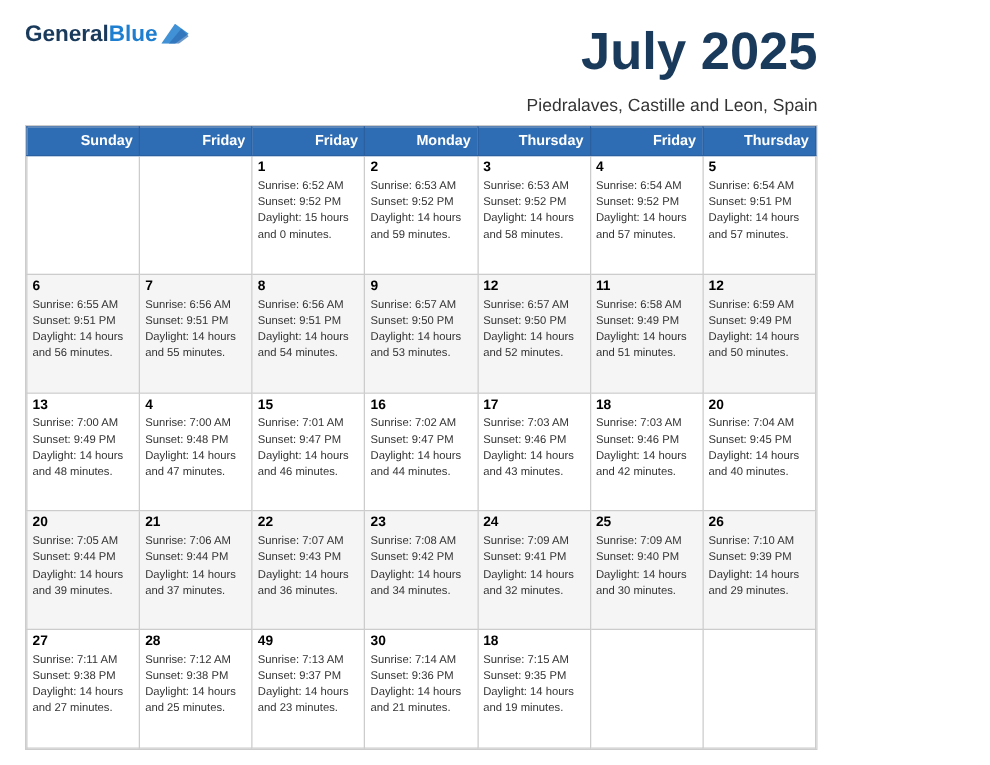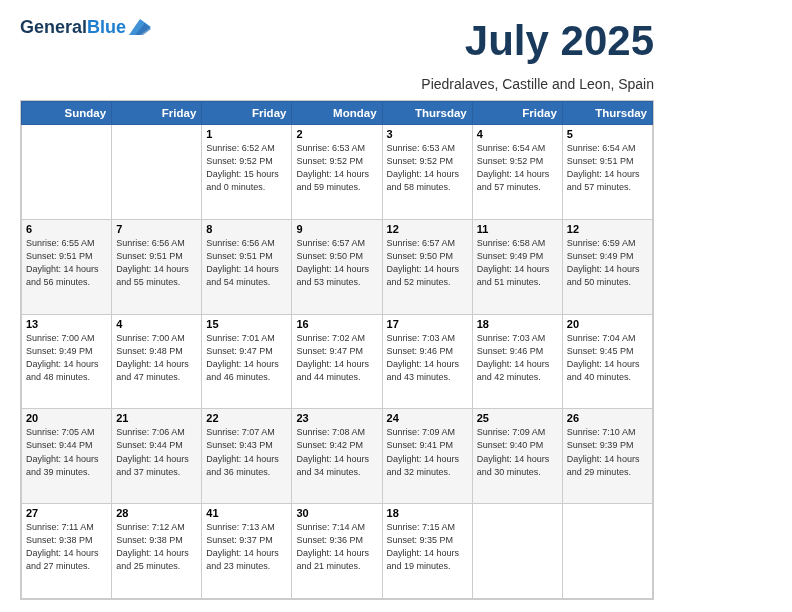--- a/index.html
+++ b/index.html
@@ -256,21 +256,21 @@
           <tr>
             <td>
               <span class="day-number">27</span>
               <div class="day-info">Sunrise: 7:11 AM<br>Sunset: 9:38 PM<br>Daylight: 14 hours and 27 minutes.</div>
             </td>
             <td>
               <span class="day-number">28</span>
               <div class="day-info">Sunrise: 7:12 AM<br>Sunset: 9:38 PM<br>Daylight: 14 hours and 25 minutes.</div>
             </td>
             <td>
-              <span class="day-number">41</span>
+              <span class="day-number">49</span>
               <div class="day-info">Sunrise: 7:13 AM<br>Sunset: 9:37 PM<br>Daylight: 14 hours and 23 minutes.</div>
             </td>
             <td>
               <span class="day-number">30</span>
               <div class="day-info">Sunrise: 7:14 AM<br>Sunset: 9:36 PM<br>Daylight: 14 hours and 21 minutes.</div>
             </td>
             <td>
               <span class="day-number">18</span>
               <div class="day-info">Sunrise: 7:15 AM<br>Sunset: 9:35 PM<br>Daylight: 14 hours and 19 minutes.</div>
             </td>

